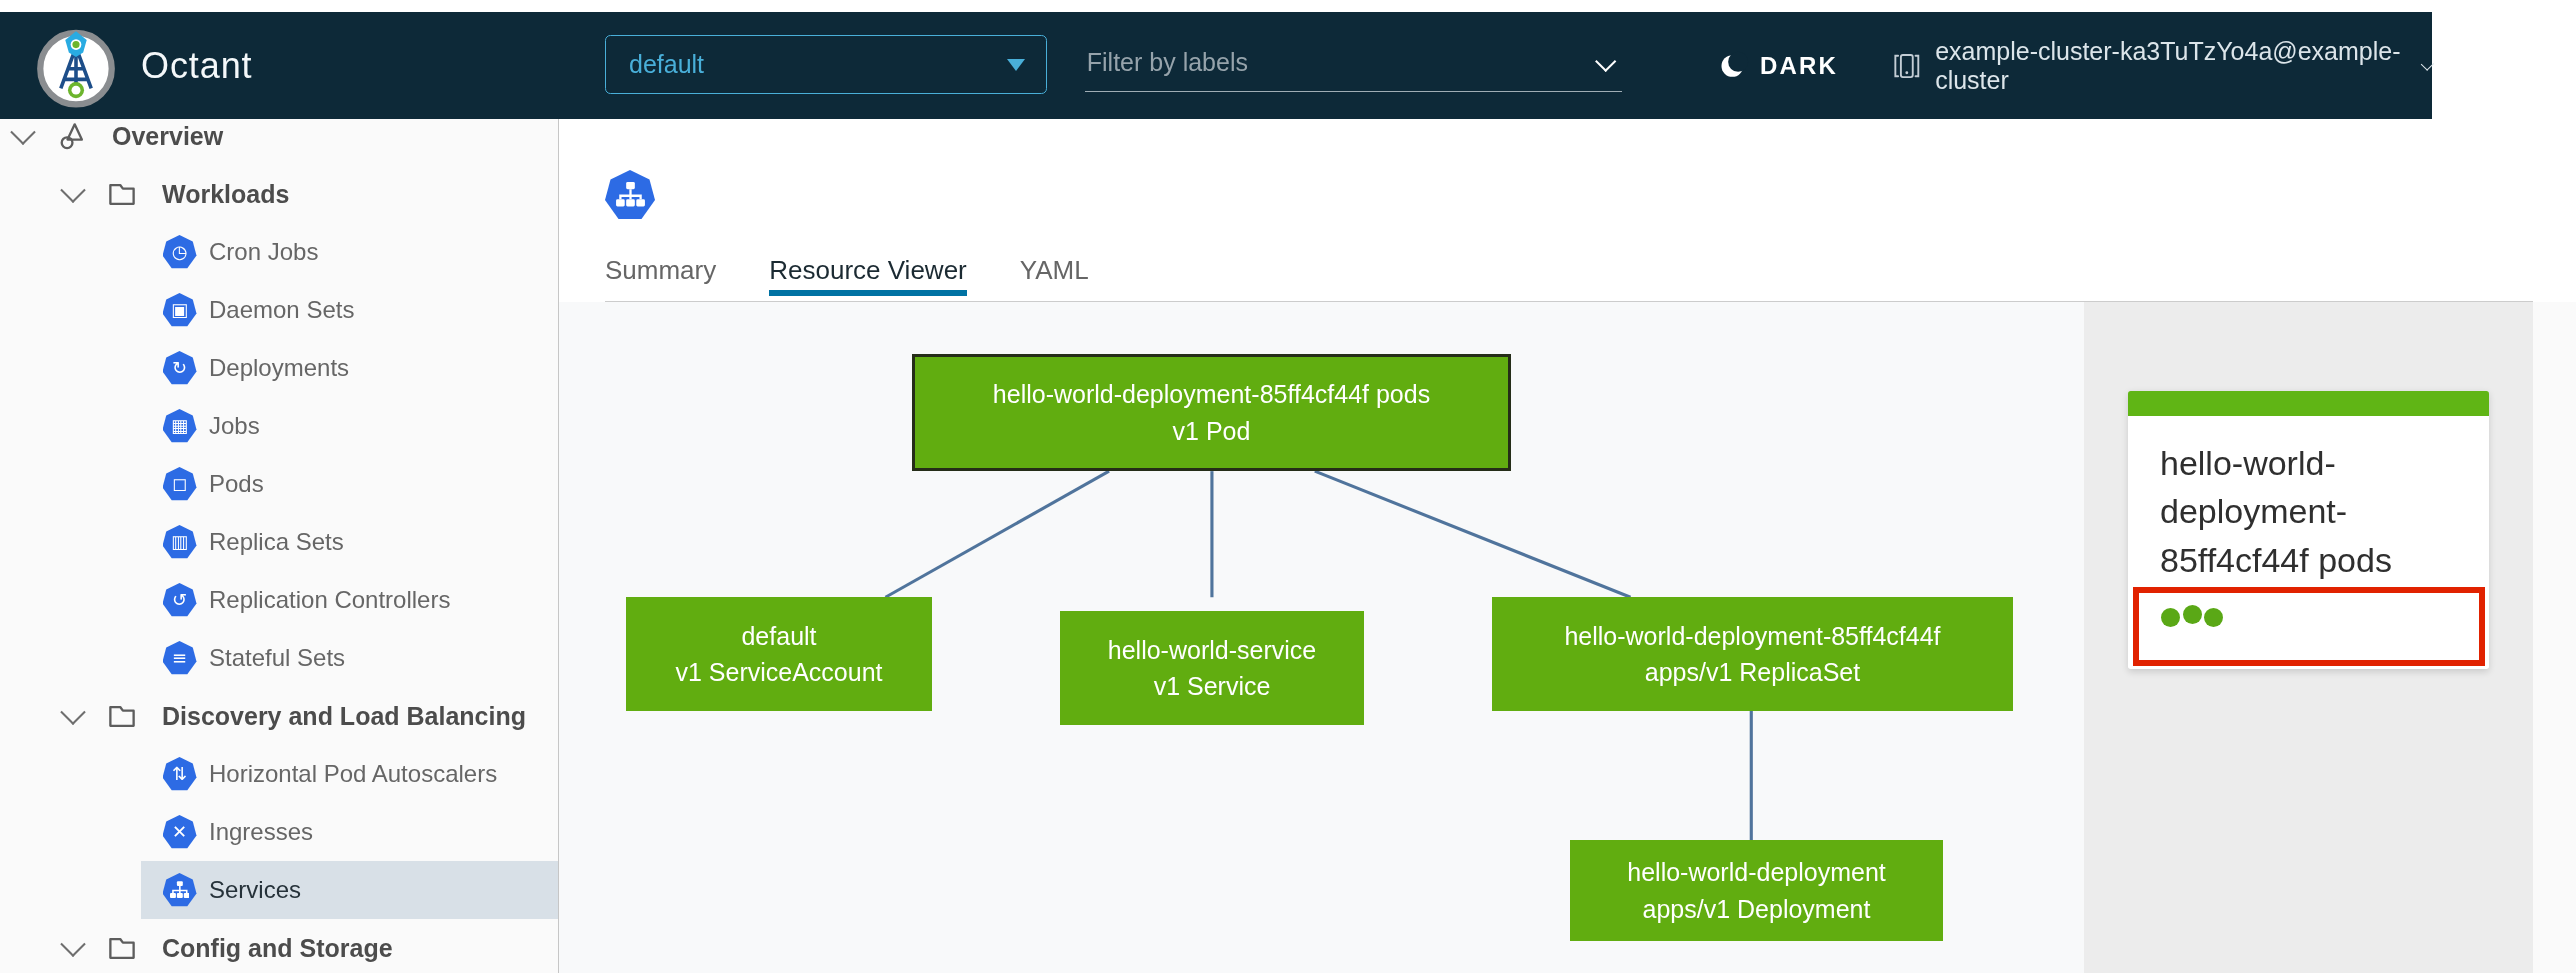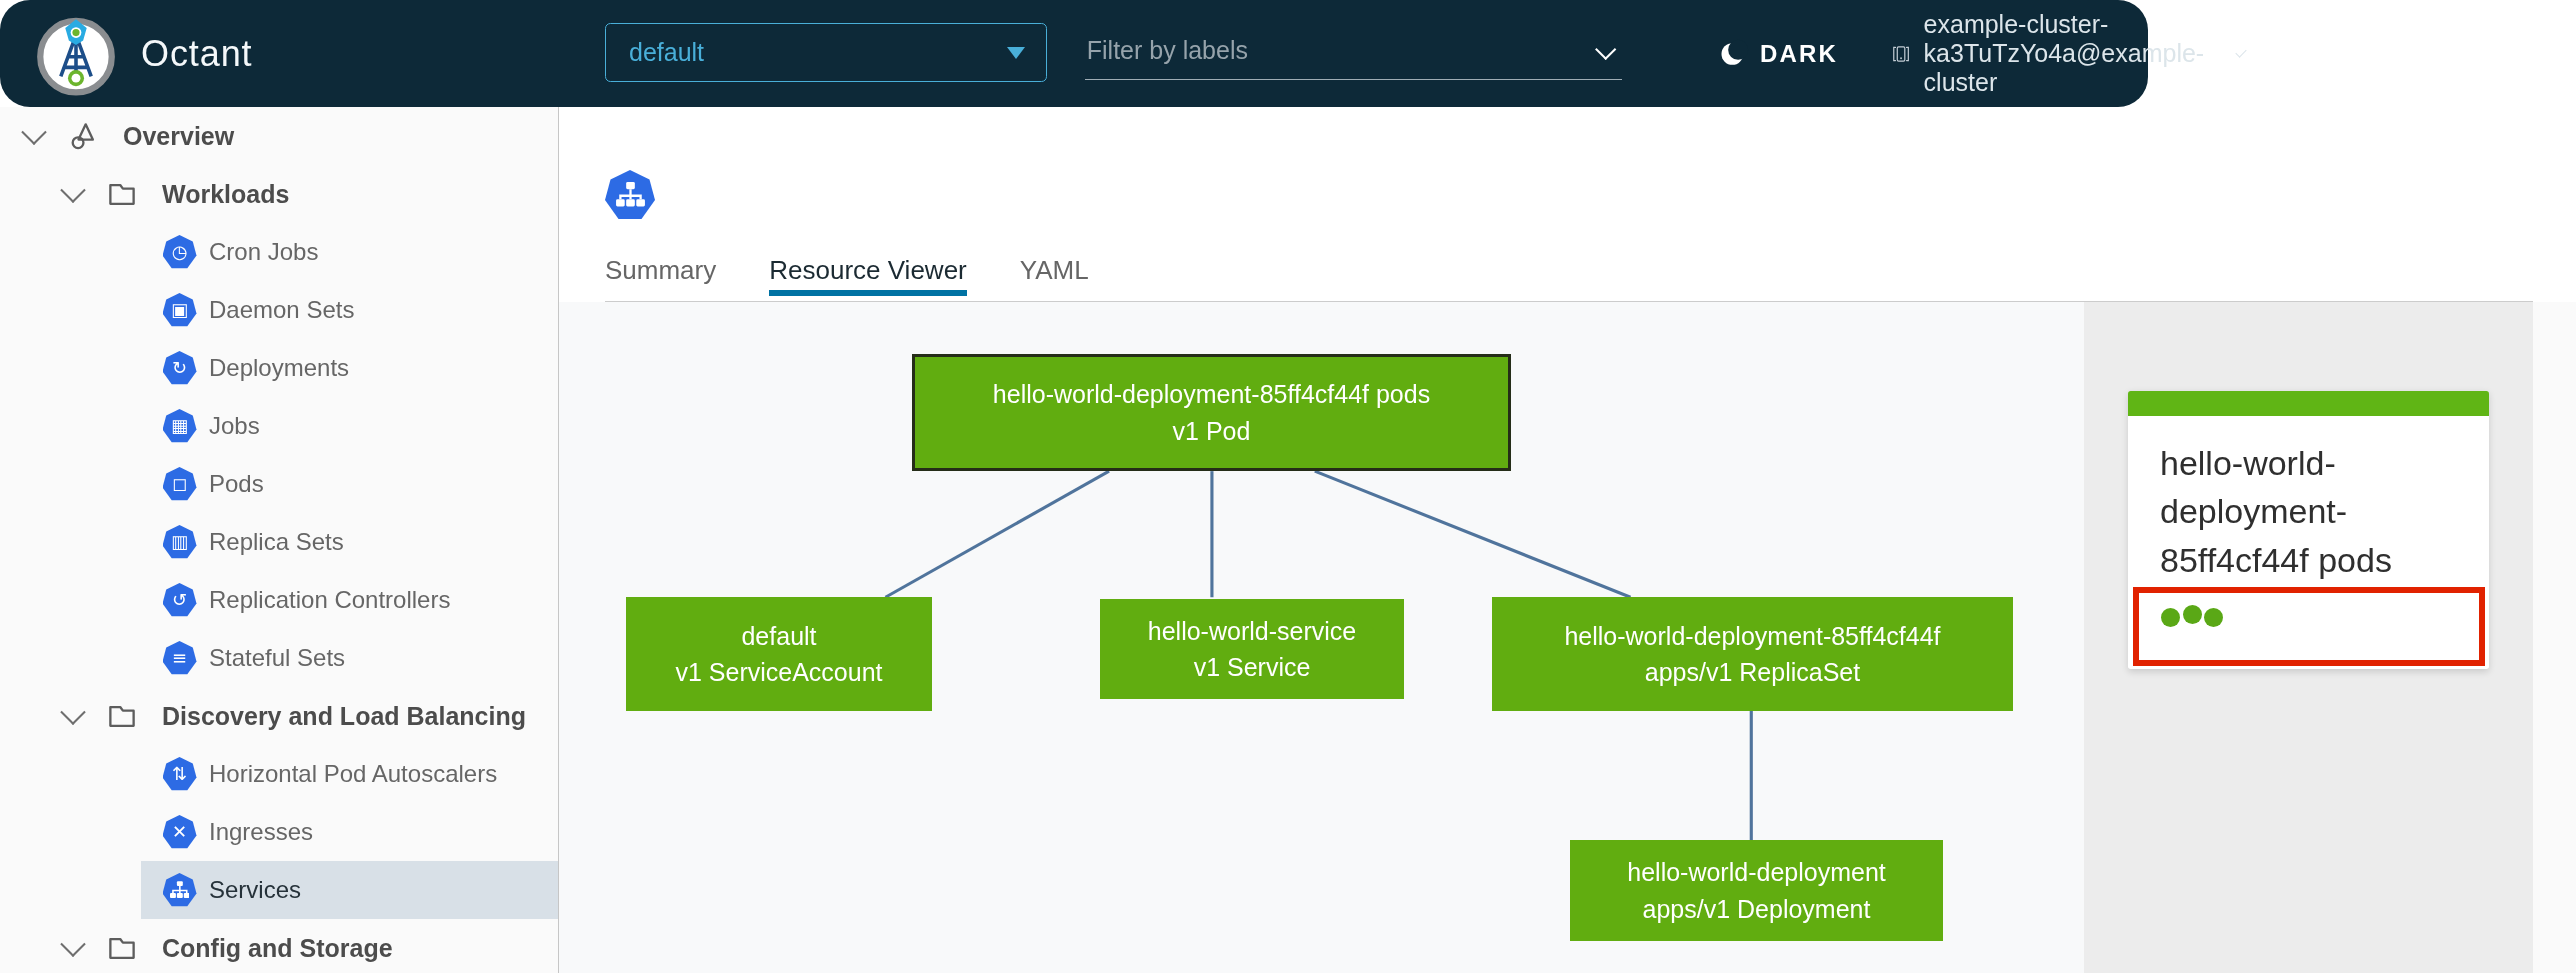--- a/index.html
+++ b/index.html
@@ -1,20 +1,20 @@
 <!DOCTYPE html>
 <html style="font-size:14.3px"><head>
 <meta charset="utf-8">
 <style>
   html,body{margin:0;padding:0;background:#fff;}
   #app{position:relative;width:2576px;height:973px;overflow:hidden;
        font-family:"Liberation Sans","DejaVu Sans",sans-serif;-webkit-font-smoothing:antialiased;}
 
   
-  .hdr{position:absolute;left:0;top:0;width:2148px;height:107px;background:#0d2938;z-index:30;border-radius:30px;}
+  .hdr{position:absolute;left:0;top:12px;width:2432px;height:107px;background:#0d2938;z-index:30;}
   .logo{position:absolute;left:34px;top:11.6px;width:84px;height:84px;}
   .apptitle{position:absolute;left:141px;top:0;height:107px;display:flex;align-items:center;
             color:#f4f8fa;font-size:36px;font-weight:300;letter-spacing:0.9px;}
   .nsselect{position:absolute;left:605px;top:23px;width:442px;height:59px;border:1.8px solid #49afd9;
             border-radius:5.4px;display:flex;align-items:center;box-sizing:border-box;cursor:pointer;}
   .nsselect .val{color:#49afd9;font-size:25px;padding-left:23px;flex:1;}
   .caret{width:0;height:0;border-left:9.8px solid transparent;border-right:9.8px solid transparent;
          border-top:12.5px solid #49afd9;margin-right:21.5px;}
   .filter{position:absolute;left:1085px;top:27px;width:537px;height:52px;border-bottom:1.8px solid #9fadb5;
           display:flex;align-items:center;gap:16px;}
@@ -28,21 +28,21 @@
   .cluster{position:absolute;left:1891px;top:0;height:107px;display:flex;align-items:center;gap:12.5px;cursor:pointer;}
   .cluster .lbl{color:#dce5ea;font-size:25px;}
   .chev.sm{width:9px;height:9px;border-width:1.8px;border-color:#dce5ea;margin:-3.6px 0 0 1.8px;}
 
   
   .sidebar{position:absolute;left:0;top:107px;width:559px;height:866px;background:#fafafa;
            border-right:0.9px solid #c6c6c6;box-sizing:border-box;z-index:20;}
   .srow{height:58px;display:flex;align-items:center;cursor:pointer;}
   .srow .chevg{width:16px;height:16px;border-right:2.3px solid #6e6e6e;border-bottom:2.3px solid #6e6e6e;
                transform:rotate(45deg) translate(-2.7px,-2.7px);flex:none;}
-  .srow.l1{padding-left:25px;gap:23px;}
+  .srow.l1{padding-left:14px;gap:23px;}
   .srow.l2{padding-left:64px;gap:23px;}
   .ic{width:34px;height:34px;flex:none;}
   .slabel{font-size:24px;color:#666;white-space:nowrap;}
   .slabel.strong{color:#4c4c4c;font-weight:700;font-size:25px;}
   .leafwrap{margin-left:141px;align-self:stretch;flex:1;display:flex;align-items:center;
             padding-left:21.5px;gap:12.5px;}
   .leafwrap.sel{background:#d8e0e7;}
   .leafwrap.sel .slabel{color:#26323a;}
   .khex{width:34px;height:34px;background:#2d6be4;flex:none;position:relative;
         clip-path:polygon(50% 0%,89% 19%,100% 60%,73% 98%,27% 98%,0% 60%,11% 19%);
@@ -309,21 +309,21 @@
     <div class="gnode sel" style="left:353px;top:52px;width:599px;height:117px;">
       <span>hello-world-deployment-85ff4cf44f pods</span>
       <span>v1 Pod</span>
     </div>
 
     <div class="gnode" style="left:67px;top:295px;width:306px;height:114px;">
       <span>default</span>
       <span>v1 ServiceAccount</span>
     </div>
 
-    <div class="gnode" style="left:501px;top:297px;width:304px;height:100px;margin-left:40px;">
+    <div class="gnode" style="left:501px;top:309px;width:304px;height:114px;">
       <span>hello-world-service</span>
       <span>v1 Service</span>
     </div>
 
     <div class="gnode" style="left:933px;top:295px;width:521px;height:114px;">
       <span>hello-world-deployment-85ff4cf44f</span>
       <span>apps/v1 ReplicaSet</span>
     </div>
 
     <div class="gnode" style="left:1011px;top:538px;width:373px;height:101px;">

